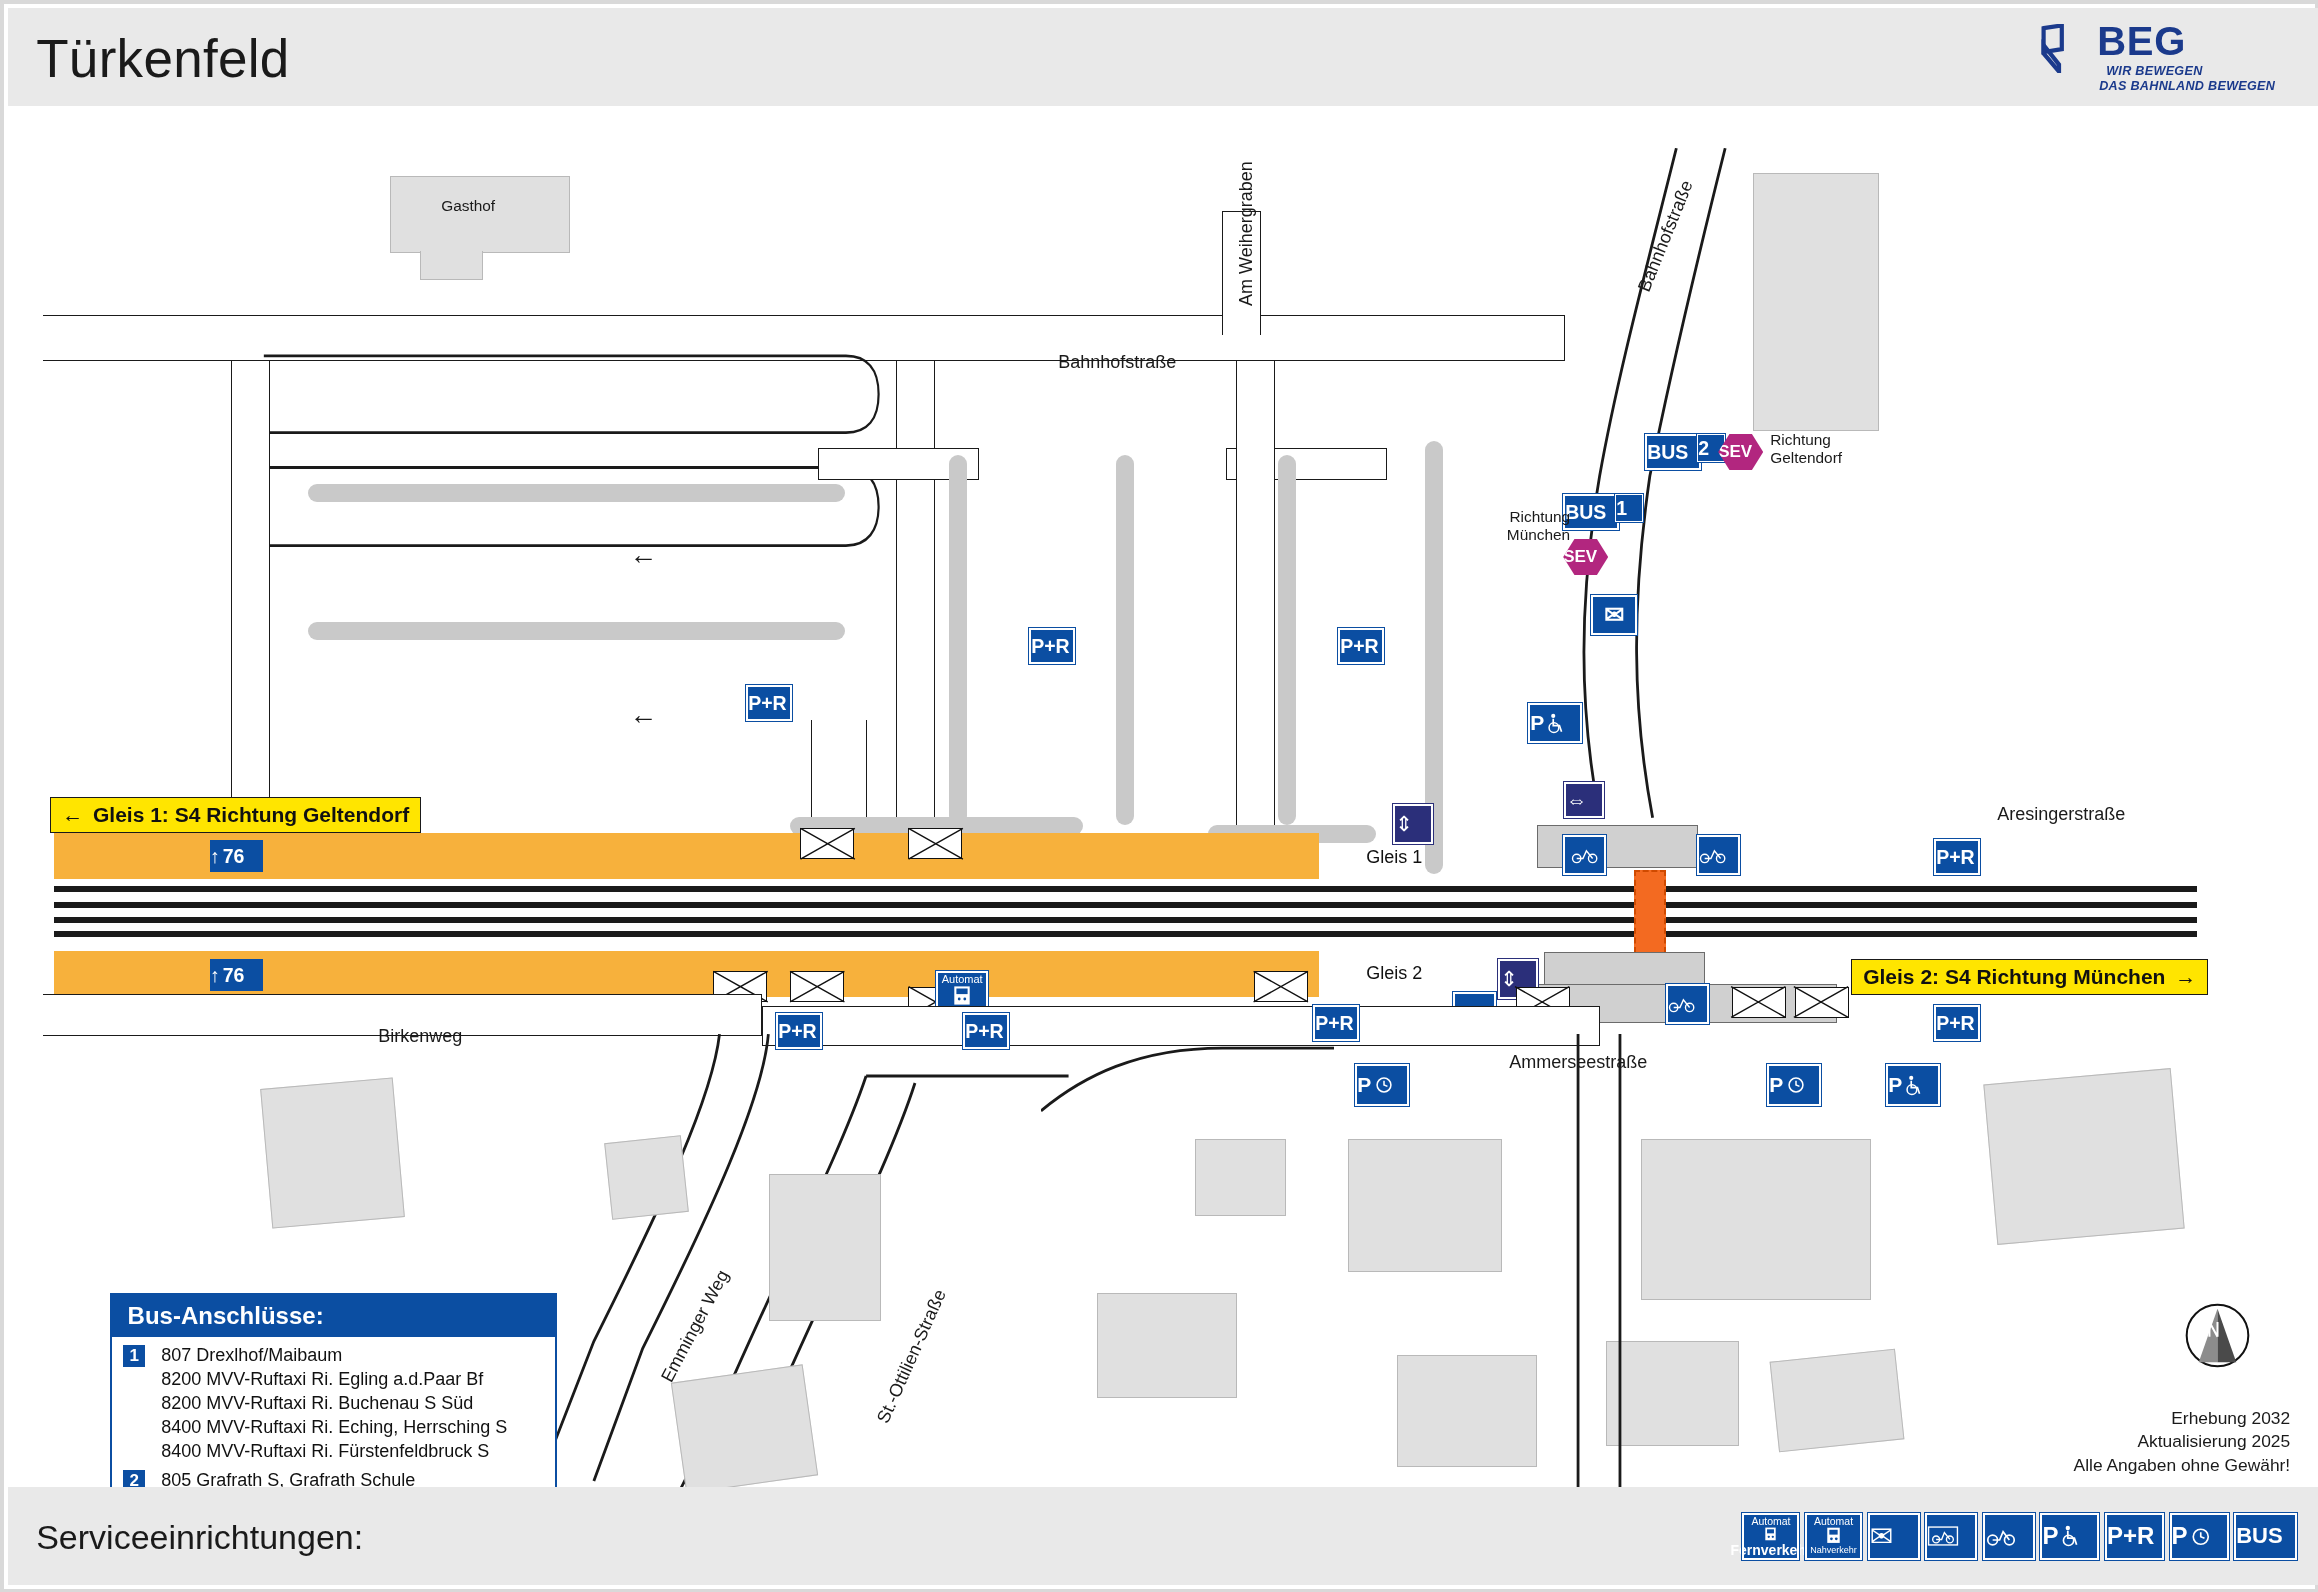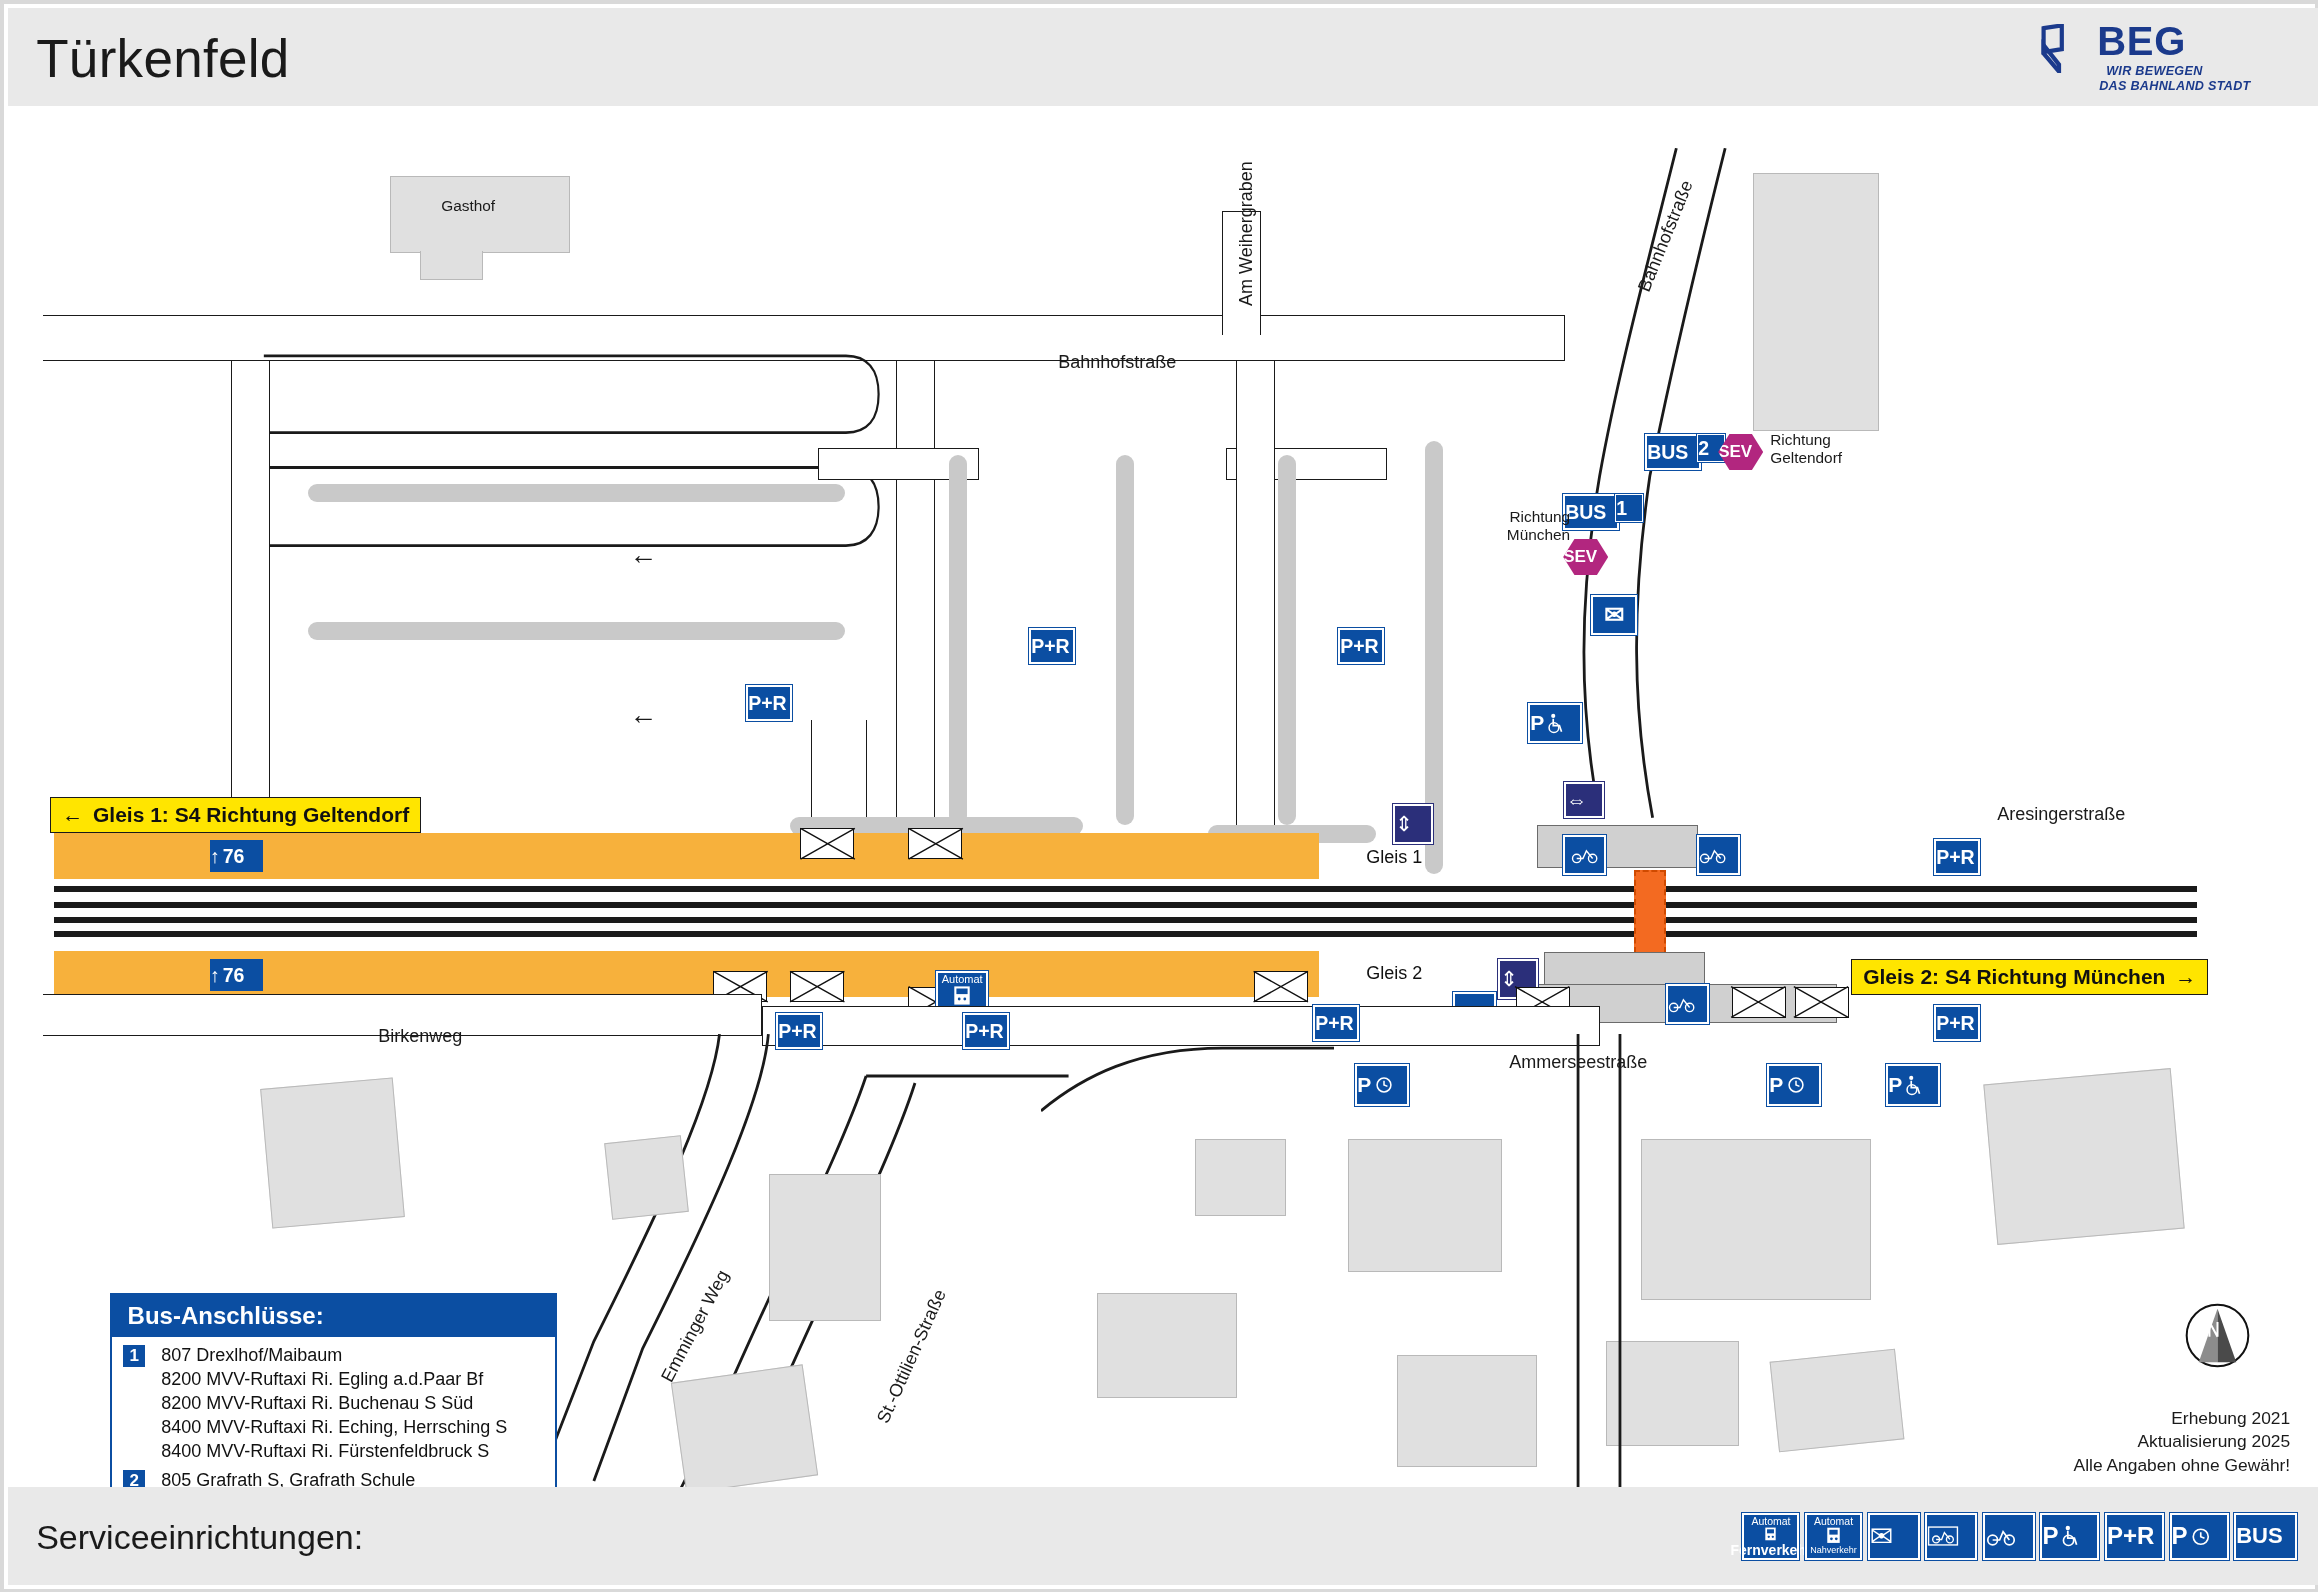--- a/index.html
+++ b/index.html
@@ -109,21 +109,21 @@
   <div class="header">
     <div class="station-title">Türkenfeld</div>
 
     <div class="beg-logo">
       <svg class="beg-mark" viewBox="0 0 70 70">
         <path d="M8 6 L34 2 L34 36 L8 40 Z" fill="none" stroke="#1b3a8c" stroke-width="6"></path>
         <path d="M8 30 L30 58 L30 68 L8 42 Z" fill="none" stroke="#1b3a8c" stroke-width="6"></path>
       </svg>
       <div class="beg-text">BEG</div>
       <div class="beg-sub1">WIR BEWEGEN</div>
-      <div class="beg-sub2">DAS BAHNLAND STADT</div>
+      <div class="beg-sub2">DAS BAHNLAND BEWEGEN</div>
     </div>
   </div>
 
   <div class="bahnstadt">
     <span>© BAHN</span><b>STADT</b>
   </div>
 
   <div class="urls">
     <div>www.bahnland-bayern.de</div>
     <div>www.moby.bayern</div>
@@ -440,21 +440,21 @@
     </div>
 
     <svg class="compass" viewBox="0 0 100 100">
       <circle cx="50" cy="50" r="46" fill="#fff" stroke="#111" stroke-width="3"></circle>
       <path d="M50 10 L50 90 L22 90 Z" fill="#8c8c8c"></path>
       <path d="M50 10 L78 90 L50 90 Z" fill="#4a4a4a"></path>
       <path d="M38 30 L38 52 M38 30 L50 52 M50 30 L50 52" stroke="#fff" stroke-width="3" fill="none"></path>
     </svg>
 
     <div class="survey">
-      <div>Erhebung 2021</div>
+      <div>Erhebung 2032</div>
       <div>Aktualisierung 2025</div>
       <div>Alle Angaben ohne Gewähr!</div>
     </div>
 
   </div>
 
   <div class="footer">
     <div class="footer-title">Serviceeinrichtungen:</div>
     <div class="footer-icons">
 

